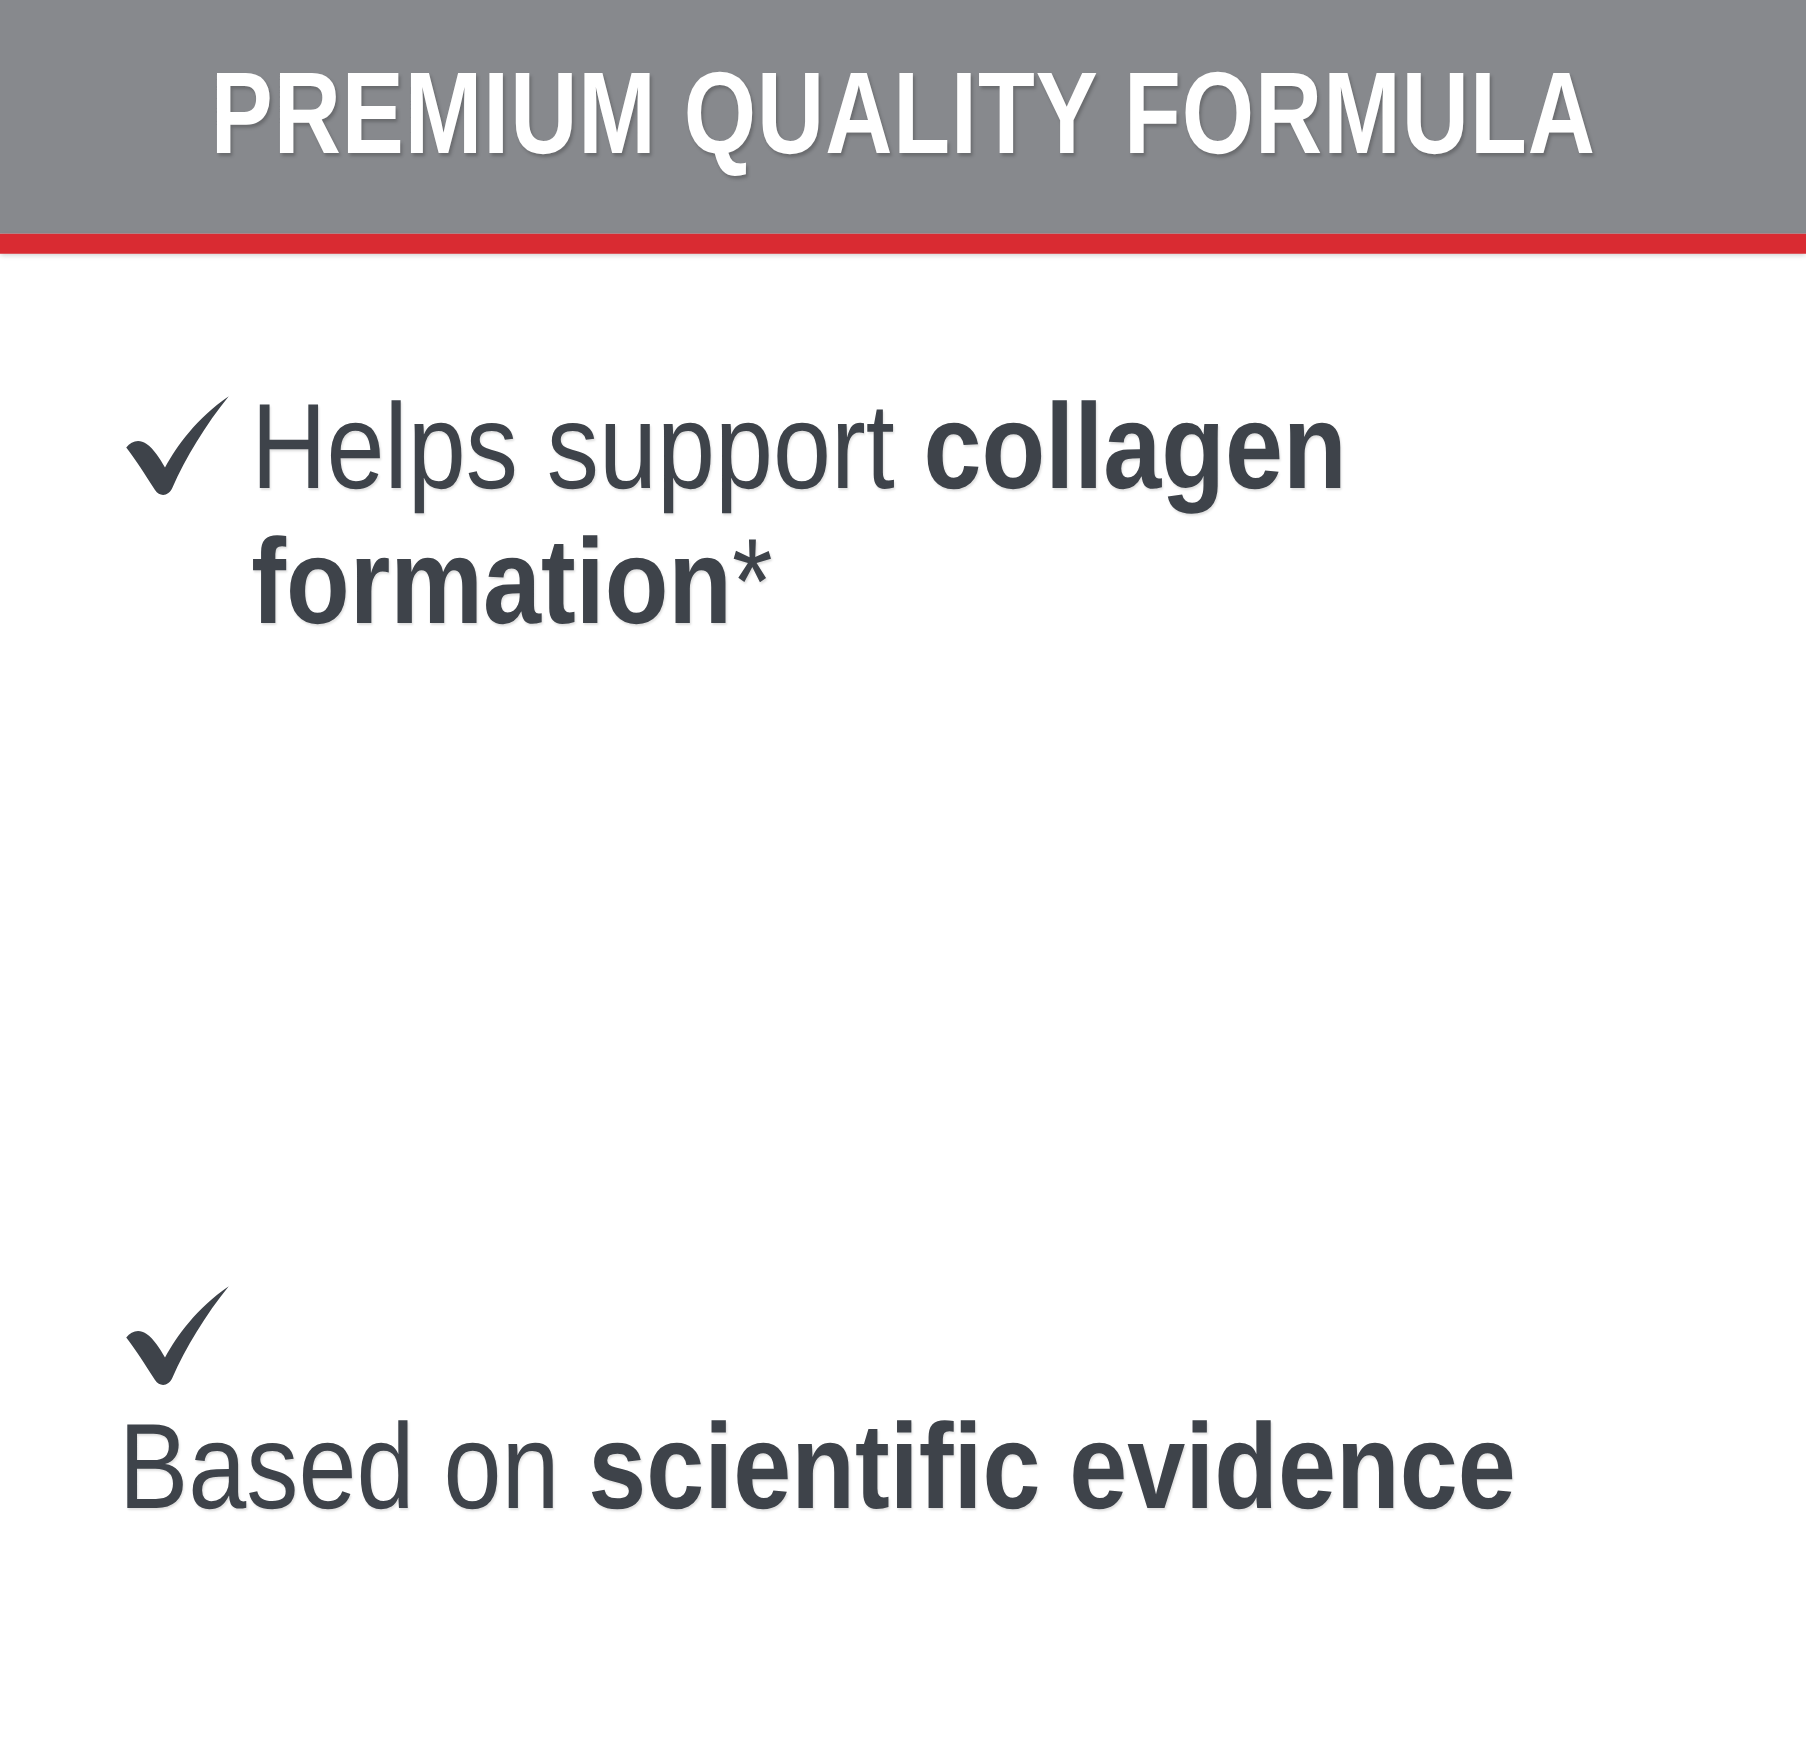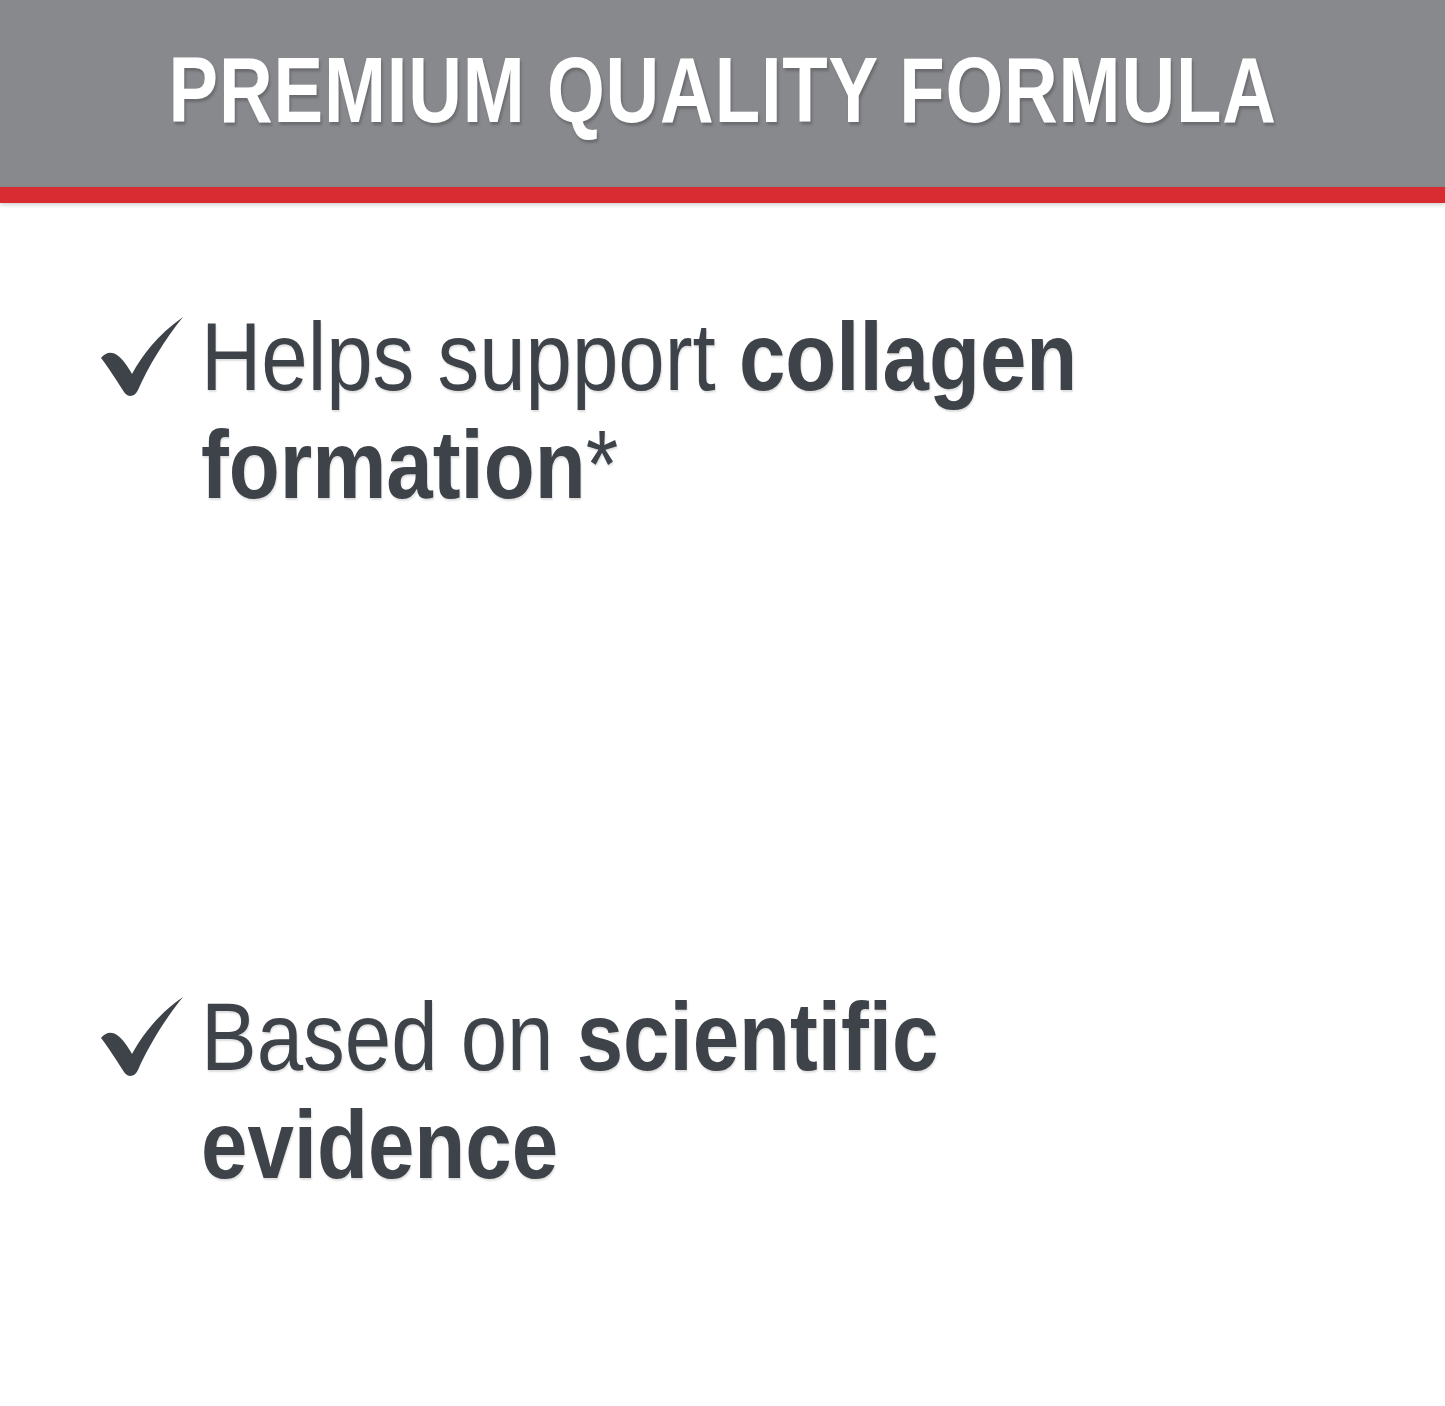--- a/index.html
+++ b/index.html
@@ -73,21 +73,21 @@
 
   .benefit-row {
     position: absolute;
     left: 95px;
     width: 1300px;
     display: flex;
     align-items: flex-start;
   }
   .benefit-row.row-0 { top: 100px; }
   .benefit-row.row-1 { top: 440px; }
-  .benefit-row.row-2 { top: 780px; }
+  .benefit-row.row-2 { top: 812px; flex-direction: column; }
 
   .check-icon {
     flex: 0 0 auto;
     width: 98px;
     height: 96px;
     margin-top: 8px;
     margin-right: 8px;
   }
   .check-icon svg { display: block; }
 

